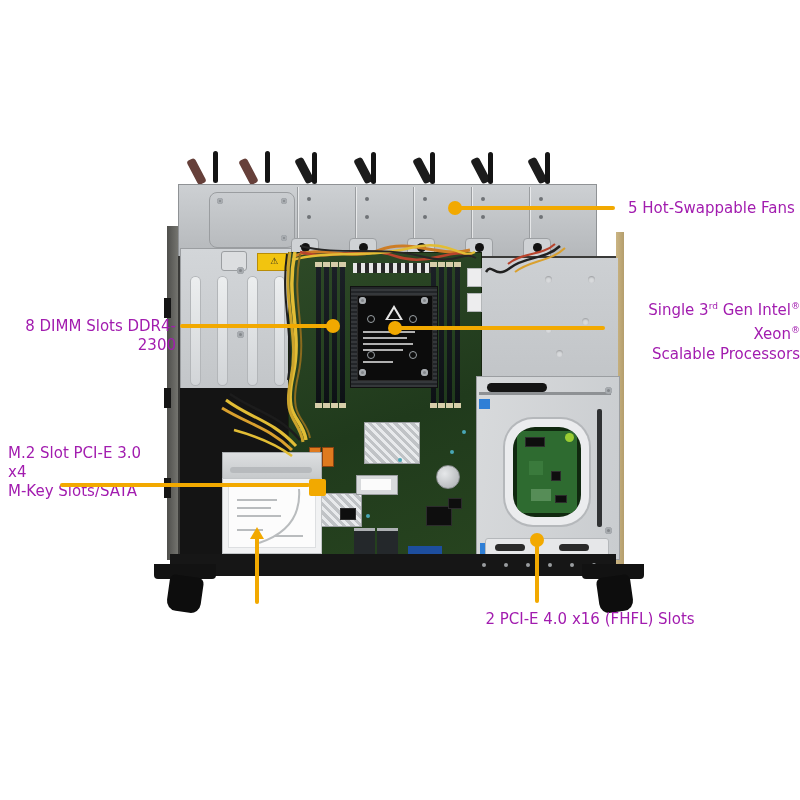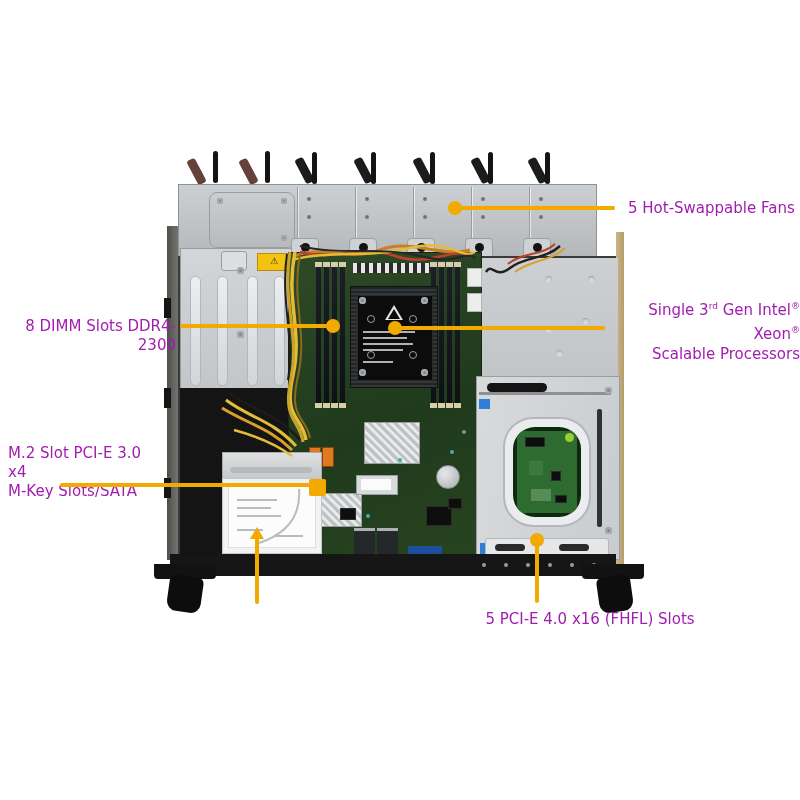--- a/index.html
+++ b/index.html
@@ -297,16 +297,16 @@
   <div>
     <div class="co-arrow" style="left:250px;top:527px;"></div>
     <div class="co-vline" style="left:255px;top:537px;height:67px;"></div>
     <div class="co-label" style="left:152px;top:610px;width:215px;text-align:center;">
     </div>
   </div>
 
   <div>
     <div class="co-dot" style="left:530px;top:533px;"></div>
     <div class="co-vline" style="left:535px;top:545px;height:58px;"></div>
-    <div class="co-label" style="left:458px;top:610px;width:264px;text-align:center;">5 PCI-E 4.0 x16 (FHFL) Slots</div>
+    <div class="co-label" style="left:458px;top:610px;width:264px;text-align:center;">2 PCI-E 4.0 x16 (FHFL) Slots</div>
   </div>
 
 </div>
 
 </body></html>

